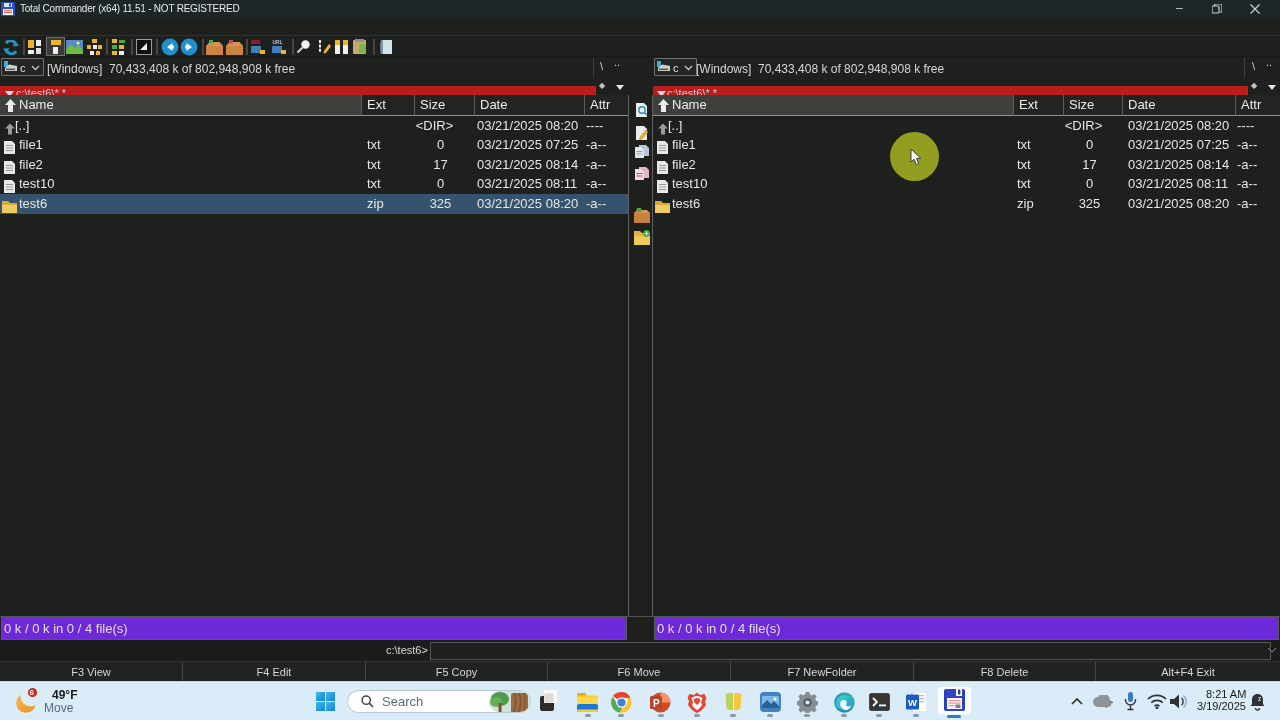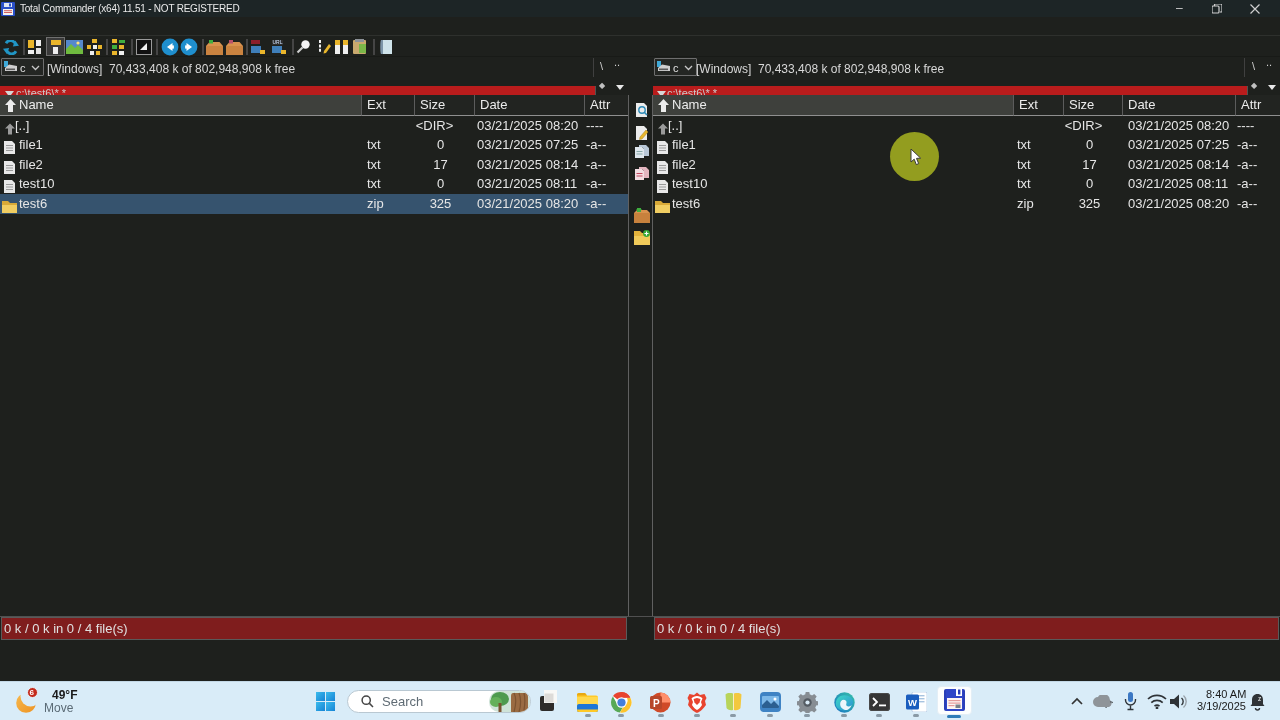--- a/index.html
+++ b/index.html
@@ -24,21 +24,21 @@
 #pathbar { left:0; top:78px; width:1280px; height:17px; background:#1e201d; color:#cccccc; font-size:11px; }
 .pathbtn { position:absolute; top:8px; height:14px; background:#b91c1c; border-right:1px solid #515350; border-bottom:1px solid #515350; }
 
 .hdr { position:absolute; top:95px; height:21px; background:#222421; color:#ececec; font-size:13px;
   border-right:1px solid #5c5c5c; border-bottom:1px solid #8f8f8f; padding-left:5px; line-height:20px; }
 
 .row { position:absolute; height:20px; font-size:13px; color:#e6e6e6; line-height:19px; }
 .cell { position:absolute; top:0; height:19px; }
 .num { text-align:center; }
 
-.statusbox { position:absolute; top:617px; height:23px; background:#7f1d1d; border:1px solid #5a5a5a;
+.statusbox { position:absolute; top:617px; height:23px; background:#6d28d9; border:1px solid #5a5a5a;
   color:#e0e0e0; font-size:13px; line-height:21px; padding-left:2px; }
 
 #cmdrow { left:0; top:640px; width:1280px; height:21px; background:#1b1d1a; color:#d8d8d8; font-size:11px; }
 #cmdinput { position:absolute; left:430px; top:2px; width:841px; height:18px; background:#1e201d; border:1px solid #555; }
 
 #fkeys { left:0; top:661px; width:1280px; height:20px; background:#212320; border-top:1px solid #333; color:#d6d6d6; font-size:11px; }
 .fbtn { position:absolute; top:0; height:20px; line-height:20px; text-align:center; border-right:1px solid #474747; }
 
 #taskbar { left:0; top:681px; width:1280px; height:39px; background:#d9ecf8; border-top:1px solid #c3d8e6; }
 .dash { position:absolute; top:32px; width:6px; height:3px; border-radius:2px; background:#8a9aa6; }
@@ -432,21 +432,37 @@
         <path d="M0 1 H6 L8 3 H16 V15 H0 Z" fill="#e3b33c"></path>
         <path d="M0 6 H16 V15 H0 Z" fill="#f0ca5a"></path>
         <circle cx="12.5" cy="3.5" r="3.4" fill="#36a836"></circle>
         <path d="M12.5 1.5 V5.5 M10.5 3.5 H14.5" stroke="#fff" stroke-width="1.1"></path>
       </svg>
   </div>
 
   <div class="statusbox" style="left:1px;width:626px">0 k / 0 k in 0 / 4 file(s)</div>
   <div class="statusbox" style="left:654px;width:625px">0 k / 0 k in 0 / 4 file(s)</div>
 
-
+  <div id="cmdrow" class="abs">
+    <span class="abs" style="left:386px;top:4px">c:\test6&gt;</span>
+    <div id="cmdinput"></div>
+    <svg class="abs" style="left:1268px;top:8px" width="8" height="5" viewBox="0 0 8 5">
+        <path d="M0 0 L4 4 L8 0" fill="none" stroke="#888" stroke-width="1"></path>
+      </svg>
+  </div>
+
+  <div id="fkeys" class="abs">
+    <div class="fbtn" style="left:0;width:183px">F3 View</div>
+    <div class="fbtn" style="left:183px;width:183px">F4 Edit</div>
+    <div class="fbtn" style="left:366px;width:182px">F5 Copy</div>
+    <div class="fbtn" style="left:548px;width:183px">F6 Move</div>
+    <div class="fbtn" style="left:731px;width:183px">F7 NewFolder</div>
+    <div class="fbtn" style="left:914px;width:182px">F8 Delete</div>
+    <div class="fbtn" style="left:1096px;width:184px;border-right:none">Alt+F4 Exit</div>
+  </div>
 
   <div class="abs" style="left:890px;top:132px;width:49px;height:49px;border-radius:50%;background:#939d1f"></div>
   <svg class="abs" style="left:910px;top:149px" width="12" height="18" viewBox="0 0 12 18">
     <path d="M1 0 L1 13 L4.2 10.2 L6.3 15.6 L8.7 14.6 L6.5 9.4 L10.6 9.1 Z" fill="#ffffff" stroke="#3a3a3a" stroke-width="1"></path>
   </svg>
 
   <div id="taskbar" class="abs">
 
     <svg class="abs" style="left:15px;top:9px" width="24" height="24" viewBox="0 0 24 24">
       <defs>
@@ -631,21 +647,21 @@
       <path d="M1 5 A13 13 0 0 1 19 5" fill="none" stroke="#2f3337" stroke-width="1.7"></path>
       <path d="M4.3 8.6 A8.5 8.5 0 0 1 15.7 8.6" fill="none" stroke="#2f3337" stroke-width="1.7"></path>
       <path d="M7.5 12 A4.5 4.5 0 0 1 12.5 12" fill="none" stroke="#2f3337" stroke-width="1.7"></path>
       <circle cx="10" cy="14" r="1.4" fill="#2f3337"></circle>
     </svg>
     <svg class="abs" style="left:1170px;top:12px" width="18" height="15" viewBox="0 0 18 15">
       <path d="M0 5 H4 L9 0.5 V14.5 L4 10 H0 Z" fill="#2f3337"></path>
       <path d="M11.5 4 A4.5 4.5 0 0 1 11.5 11" fill="none" stroke="#2f3337" stroke-width="1.4"></path>
       <path d="M13.5 1.5 A8 8 0 0 1 13.5 13.5" fill="none" stroke="#9aa3ab" stroke-width="1.4"></path>
     </svg>
-    <span class="abs" style="left:1206px;top:6px;font-size:11px;color:#1a1a1a">8:40 AM</span>
+    <span class="abs" style="left:1206px;top:6px;font-size:11px;color:#1a1a1a">8:21 AM</span>
     <span class="abs" style="left:1197px;top:18px;font-size:11px;color:#1a1a1a">3/19/2025</span>
     <svg class="abs" style="left:1249px;top:11px" width="17" height="18" viewBox="0 0 17 18">
       <path d="M8.5 1 C12 1 14 3.5 14 7 V11 L15.5 13 H1.5 L3 11 V7 C3 3.5 5 1 8.5 1 Z" fill="#2f3337"></path>
       <path d="M6.5 15 A2 2 0 0 0 10.5 15" fill="none" stroke="#2f3337" stroke-width="1.4"></path>
       <text x="9" y="7.5" font-size="6.5" fill="#fff" font-family="Liberation Sans">z</text>
     </svg>
   </div>
 </div>
 
 </body></html>

